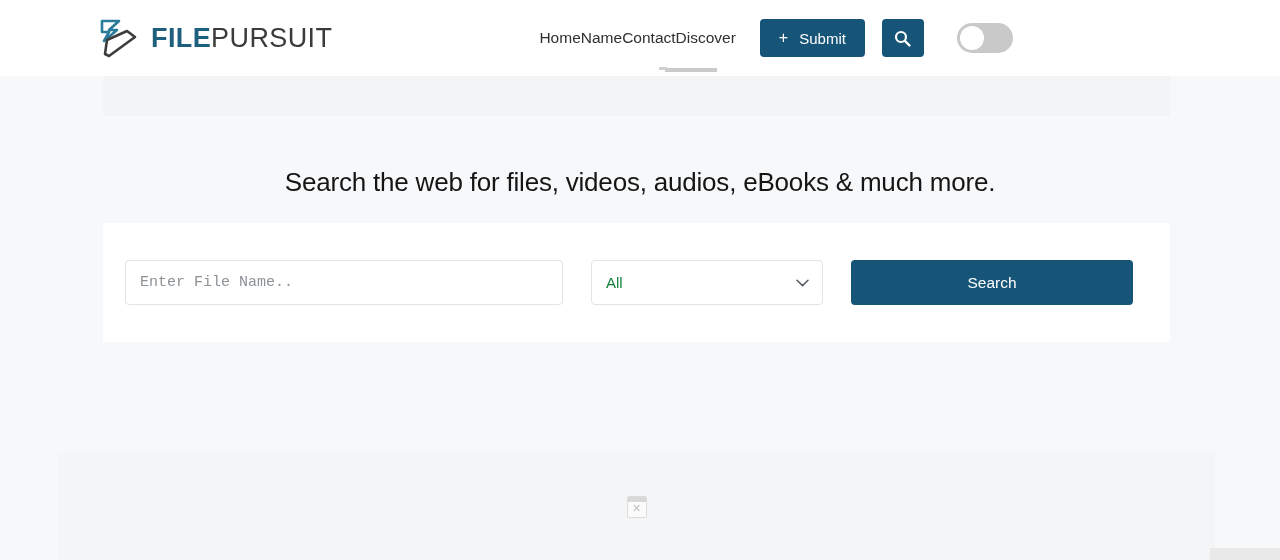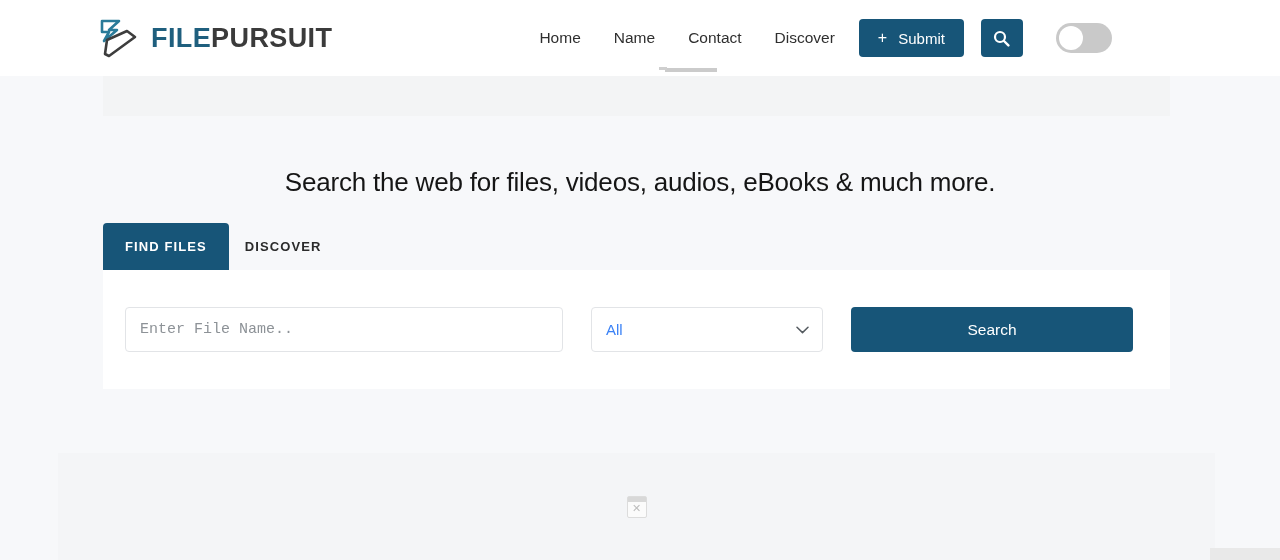--- a/index.html
+++ b/index.html
@@ -41,26 +41,25 @@
     flex: none;
   }
   .brand-text {
     font-size: 27px;
     font-weight: 700;
     letter-spacing: 0.4px;
     line-height: 1;
     white-space: nowrap;
   }
   .brand-file { color: #1f5f7e; margin-top: 28px; }
-  .brand-pursuit { color: #3b3b3b; font-weight: 700; }
+  .brand-pursuit { color: #3b3b3b; font-weight: 400; }
 
   .main-nav {
     display: flex;
     align-items: center;
-    gap: 33px;
     margin-left: 207px;
   }
   .nav-link {
     font-size: 15.5px;
     color: #2f2f2f;
     text-decoration: none;
     white-space: nowrap;
   }
 
   .header-actions {
@@ -234,21 +233,21 @@
     height: 45px;
   }
   .type-select {
     width: 232px;
     height: 45px;
     border: 1px solid #e2e4e7;
     border-radius: 4px;
     padding: 0 32px 0 14px;
     font-size: 15px;
     font-family: inherit;
-    color: #3b82f6;
+    color: #15803d;
     background: #ffffff;
     appearance: none;
     -webkit-appearance: none;
     outline: none;
     cursor: pointer;
   }
   .select-chevron {
     position: absolute;
     right: 14px;
     top: 50%;
@@ -361,24 +360,20 @@
 <div class="top-ad-wrap"></div>
 <div class="top-ad-sliver"></div>
 <div class="top-ad-sliver2"></div>
 
 <section class="hero">
   <h1 class="hero-title">Search the web for files, videos, audios, eBooks &amp; much more.</h1>
 </section>
 
 <section class="search-block">
 
-  <div class="tabs">
-    <button class="tab tab-active">FIND FILES</button>
-    <button class="tab tab-inactive">DISCOVER</button>
-  </div>
 
   <div class="search-card">
 
     <input class="file-input" type="text" placeholder="Enter File Name.." style="">
 
     <div class="type-select-wrap">
       <select class="type-select">
         <option>All</option>
       </select>
       <svg class="select-chevron" width="13" height="8" viewBox="0 0 13 8">

